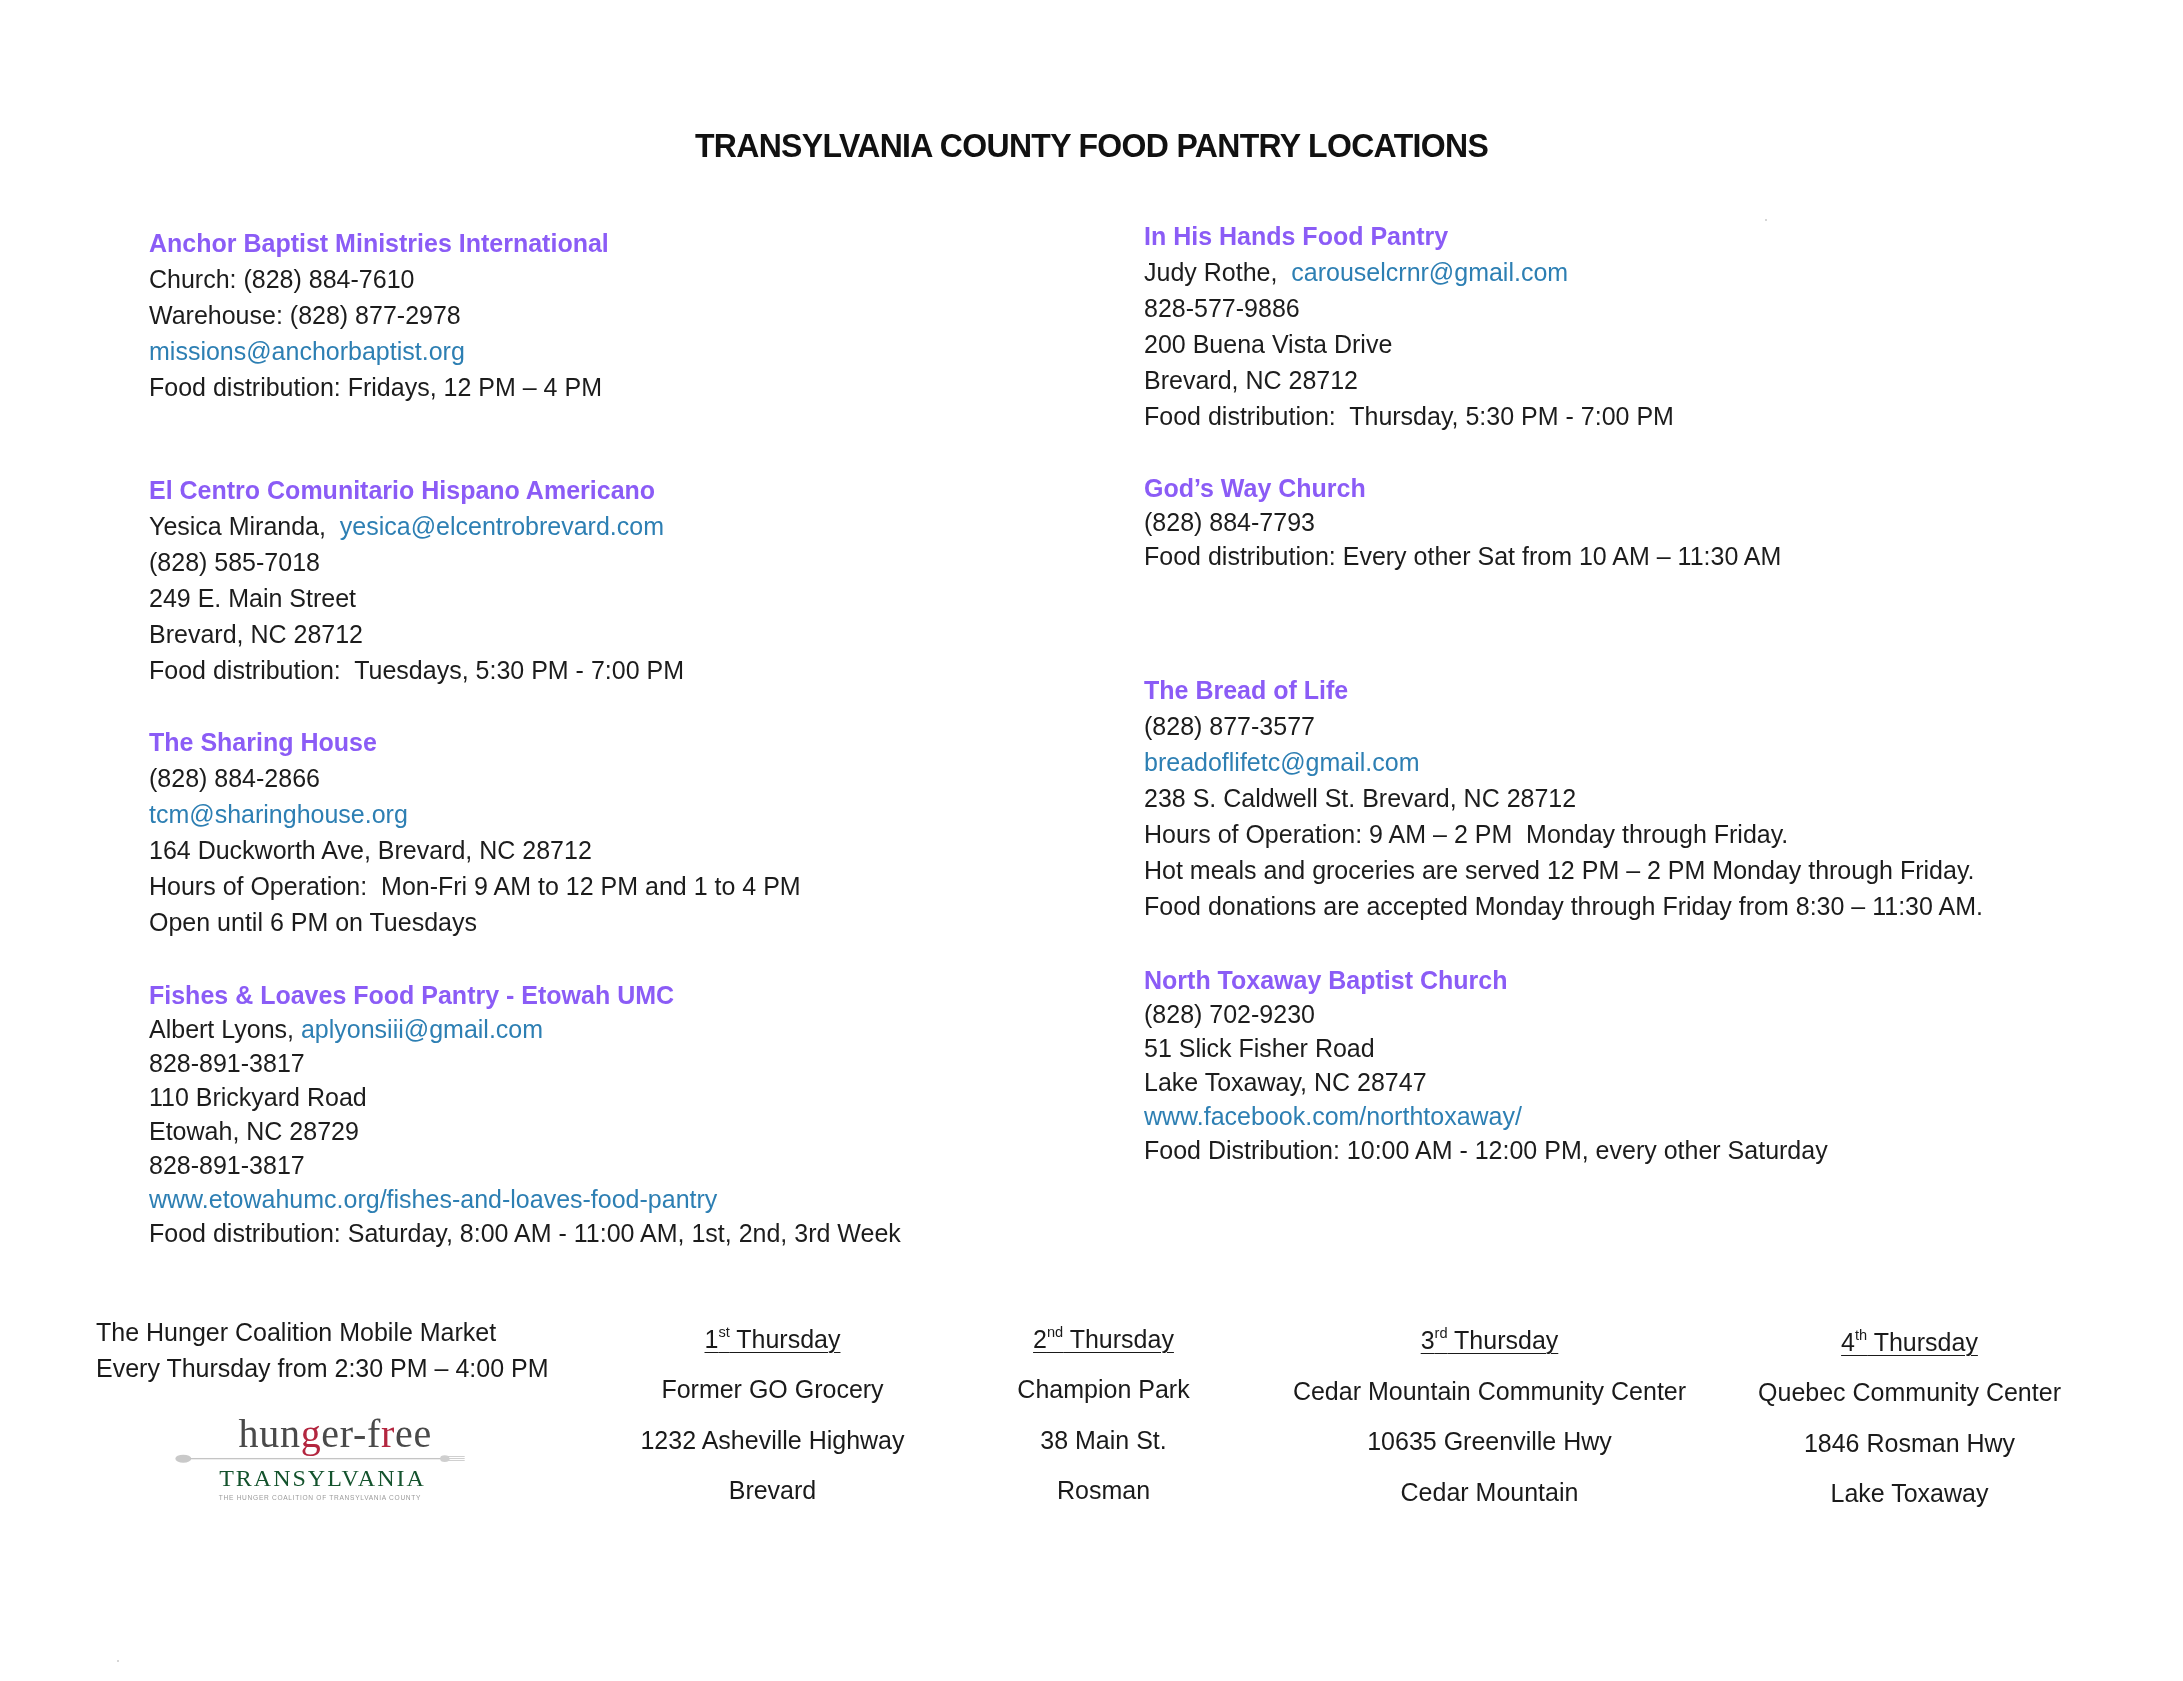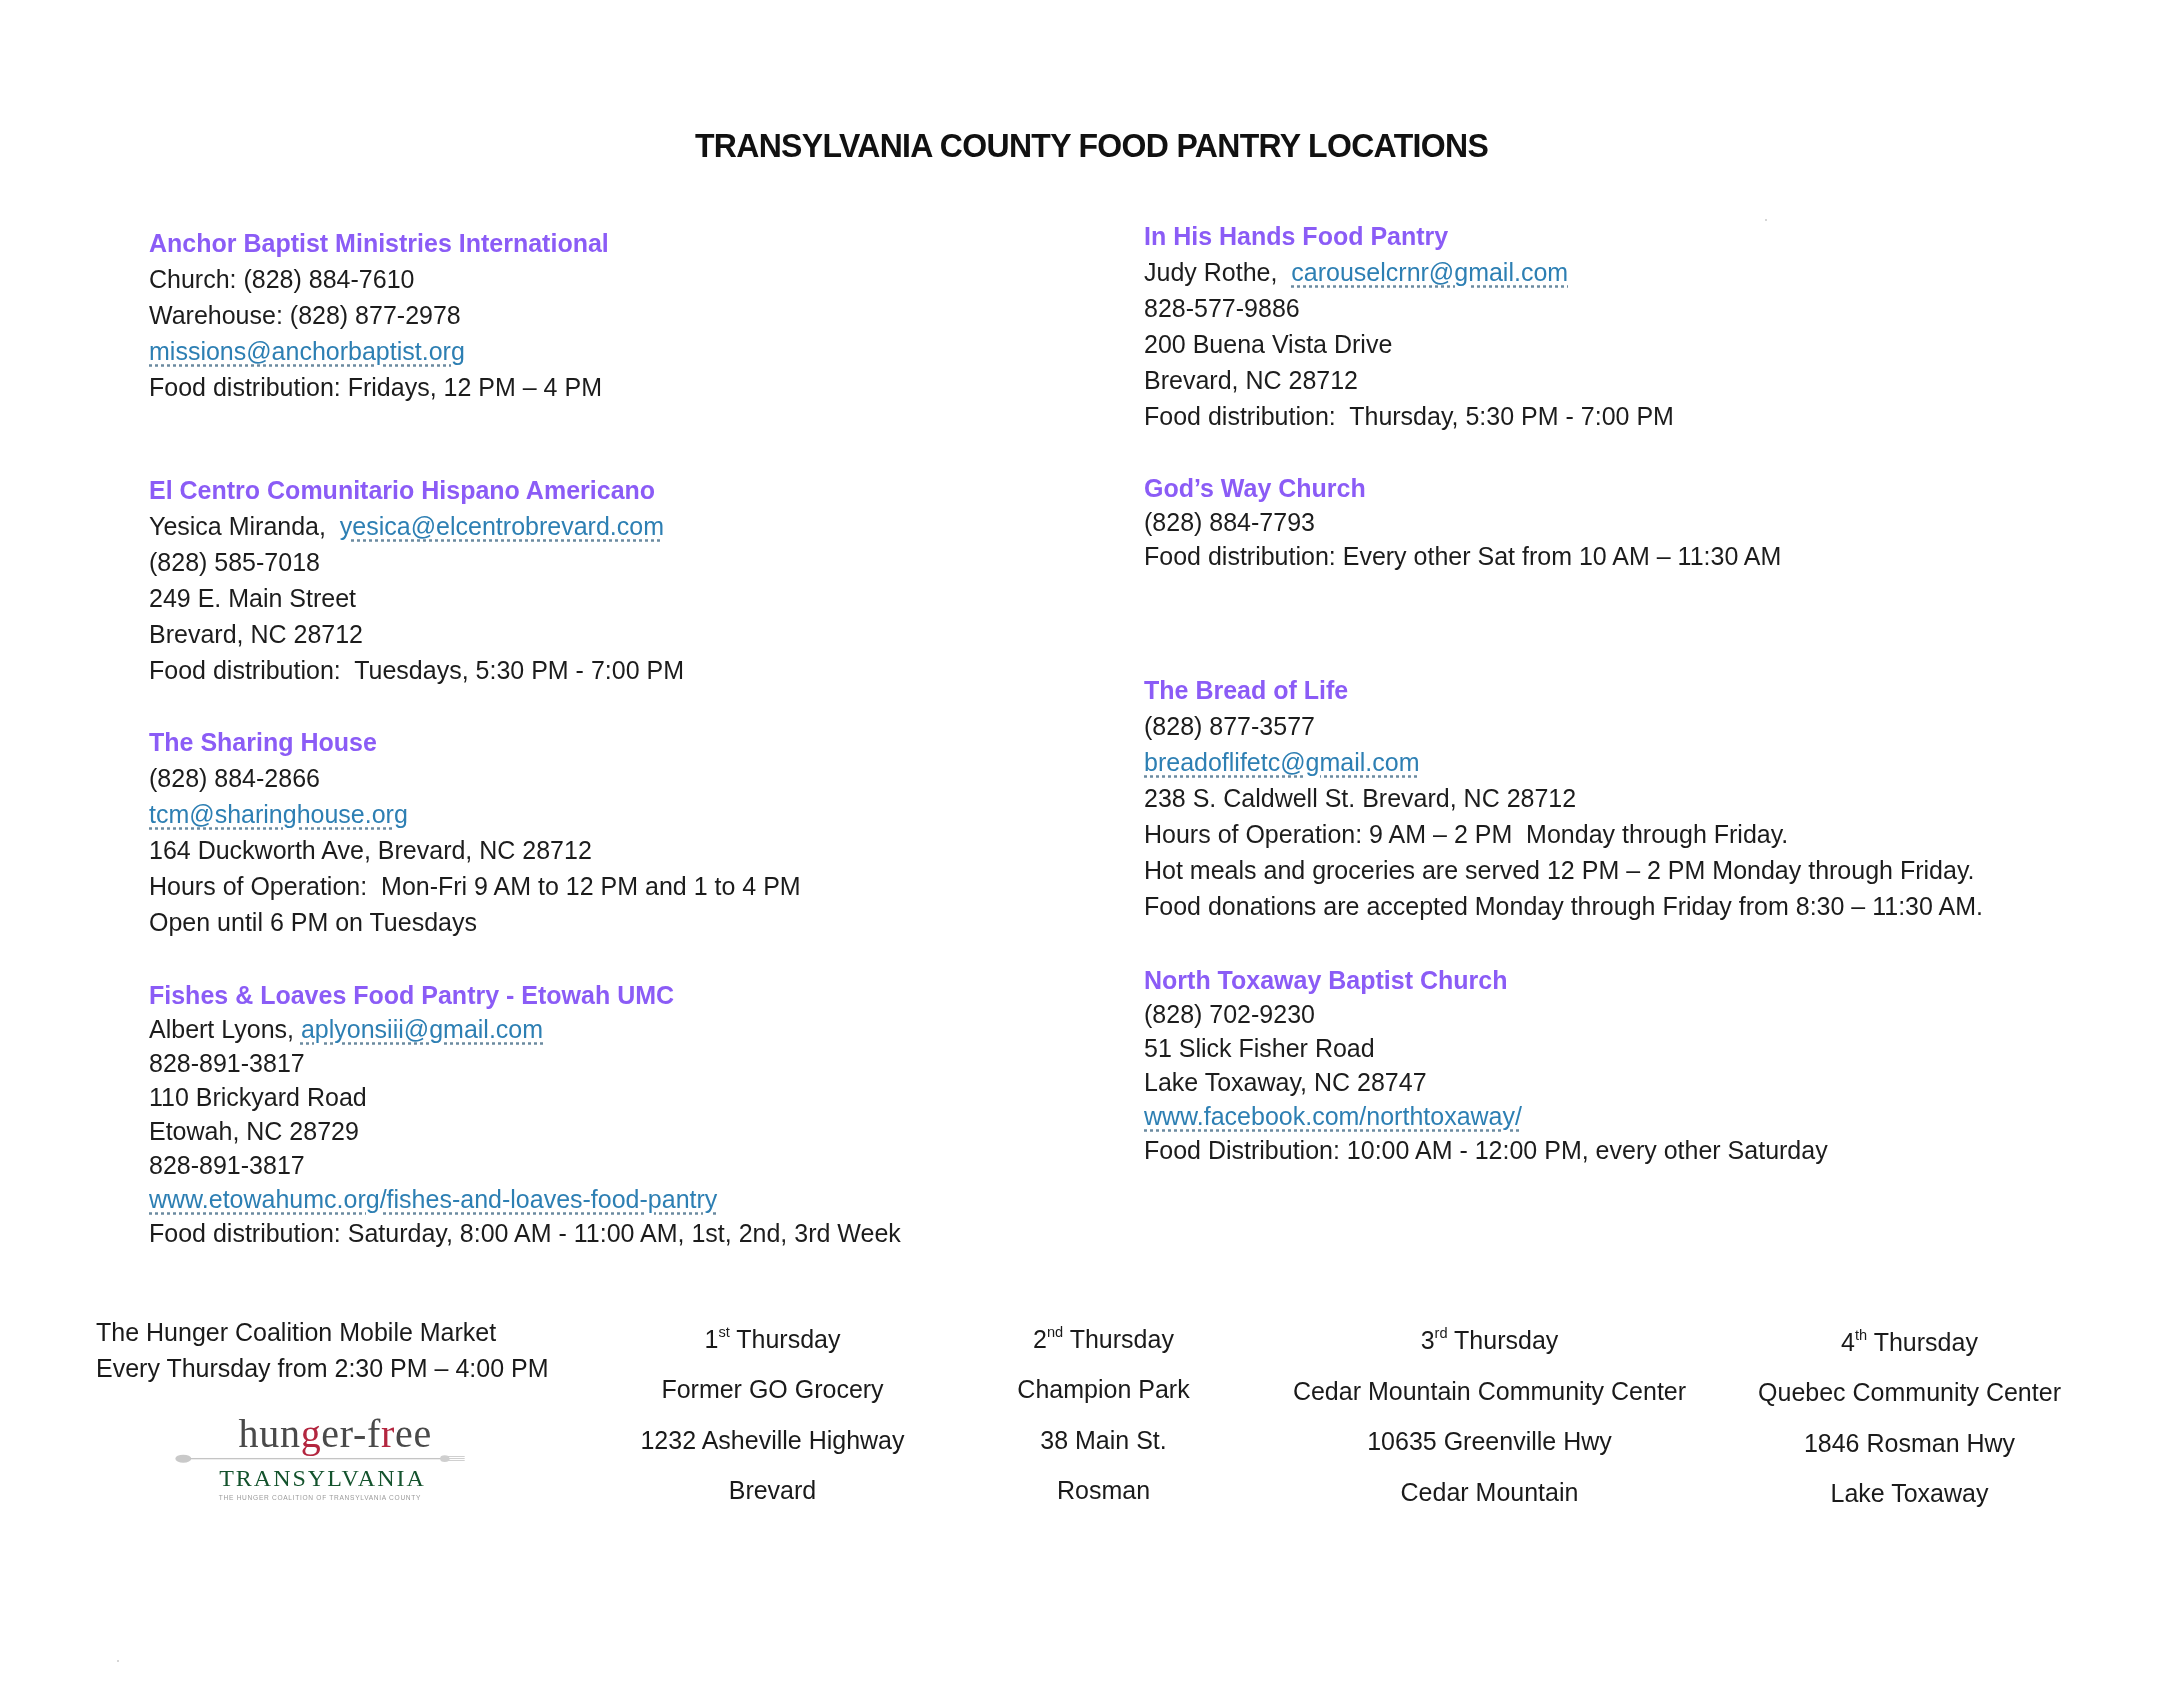--- a/index.html
+++ b/index.html
@@ -11,31 +11,31 @@
   .page-title {
     position: absolute; left: 0; width: 2183px; top: 127px;
     text-align: center; font-weight: bold; font-size: 33px;
     letter-spacing: -0.7px; color: #111; transform: scaleX(0.97);
   }
   .entry { position: absolute; font-size: 25px; line-height: 36px; }
   .entry .name { font-weight: bold; color: #8b5cf6; }
   .entry .line { white-space: pre; color: #1c1c1c; }
   .entry.tight { line-height: 34px; }
   a.link {
-    color: #2d7fb3; text-decoration: underline; text-decoration-style: dotted;
+    color: #2d7fb3; text-decoration-style: dotted;
     text-decoration-color: #6b8aa0; text-underline-offset: 4px;
   }
   .left  { left: 149px; }
   .right { left: 1144px; }
 
   .mm-title { position: absolute; left: 96px; top: 1314px; font-size: 25px; line-height: 36px; }
   .mm-title .name { font-weight: normal; }
   .mm-col { position: absolute; width: 465px; text-align: center; font-size: 25px; }
   .mm-col .row { position: absolute; left: 0; width: 465px; white-space: nowrap; }
-  .mm-col .head { text-underline-offset: 4px; text-decoration-thickness: 1.3px; }
+  .mm-col .head { text-decoration: underline; text-underline-offset: 4px; text-decoration-thickness: 1.3px; }
   .mm-col sup { font-size: 14.6px; vertical-align: 10.6px; line-height: 0; }
 
   .logo { position: absolute; left: 174px; top: 1413px; width: 292px; height: 100px; }
   .logo .word1 {
     position: absolute; left: 39px; top: 0; width: 219px; text-align: right;
     font-family: "Liberation Serif", "DejaVu Serif", serif; font-size: 40px;
     color: #4a4a4a; letter-spacing: 0.7px; line-height: 42px;
   }
   .logo .word1 .accent { color: #b3263f; }
   .logo .utensil {

